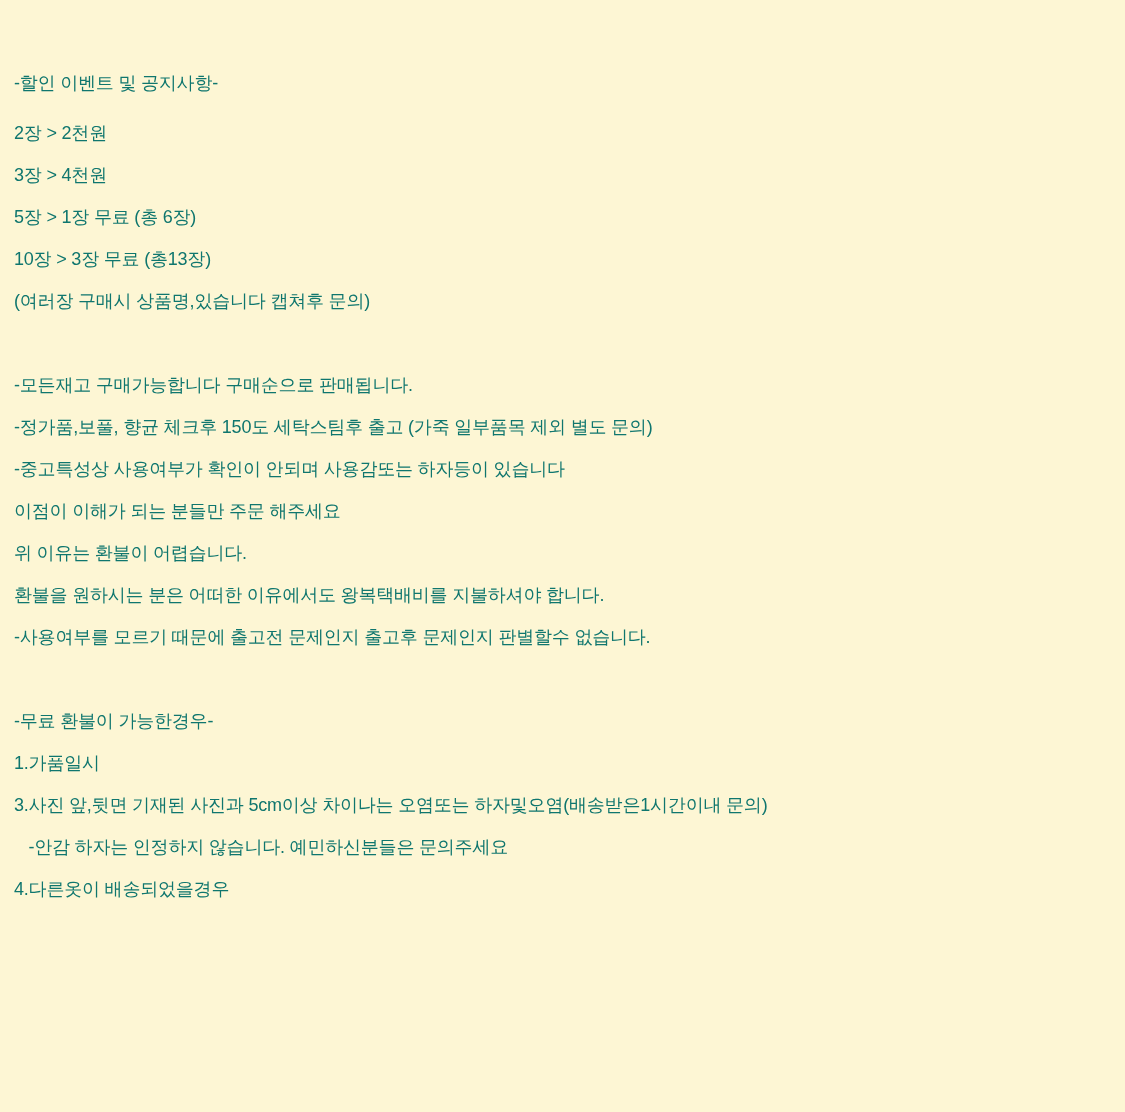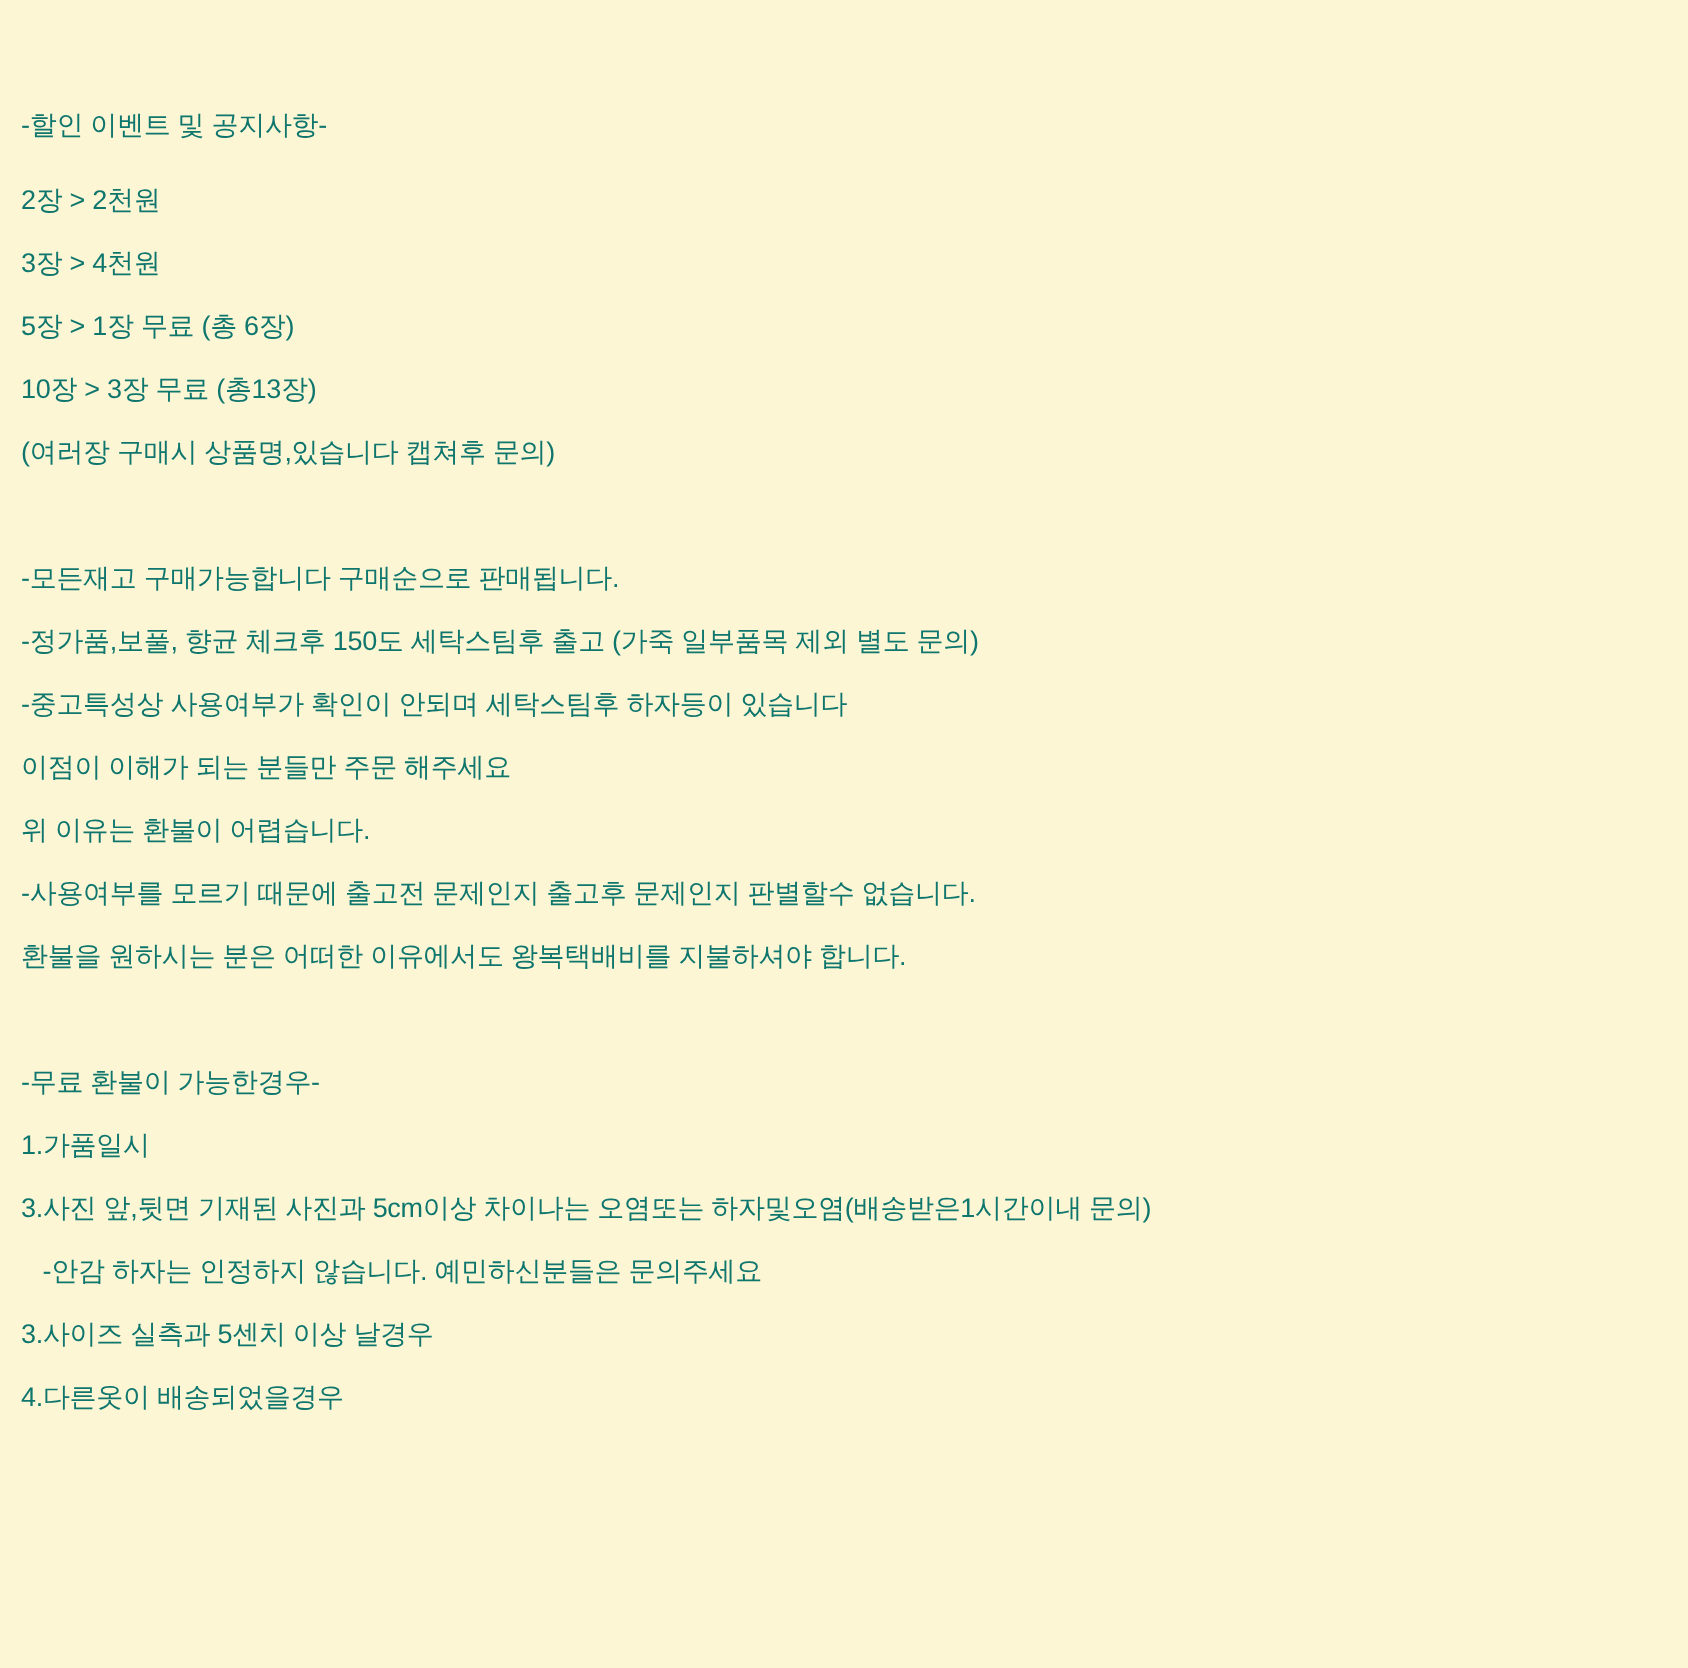--- a/index.html
+++ b/index.html
@@ -51,31 +51,30 @@
     <div class="line">5장 &gt; 1장 무료 (총 6장)</div>
     <div class="line">10장 &gt; 3장 무료 (총13장)</div>
     <div class="line">(여러장 구매시 상품명,있습니다 캡쳐후 문의)</div>
   </div>
 
   <div class="spacer"></div>
 
   <div class="block">
     <div class="line">-모든재고 구매가능합니다 구매순으로 판매됩니다.</div>
     <div class="line">-정가품,보풀, 향균 체크후 150도 세탁스팀후 출고 (가죽 일부품목 제외 별도 문의)</div>
-    <div class="line">-중고특성상 사용여부가 확인이 안되며 세탁스팀후 하자등이 있습니다</div>
+    <div class="line">-중고특성상 사용여부가 확인이 안되며 사용감또는 하자등이 있습니다</div>
     <div class="line">이점이 이해가 되는 분들만 주문 해주세요</div>
     <div class="line">위 이유는 환불이 어렵습니다.</div>
+    <div class="line">환불을 원하시는 분은 어떠한 이유에서도 왕복택배비를 지불하셔야 합니다.</div>
     <div class="line">-사용여부를 모르기 때문에 출고전 문제인지 출고후 문제인지 판별할수 없습니다.</div>
-    <div class="line">환불을 원하시는 분은 어떠한 이유에서도 왕복택배비를 지불하셔야 합니다.</div>
   </div>
 
   <div class="spacer"></div>
 
   <div class="block">
     <div class="line">-무료 환불이 가능한경우-</div>
     <div class="line">1.가품일시</div>
     <div class="line">3.사진 앞,뒷면 기재된 사진과 5cm이상 차이나는 오염또는 하자및오염(배송받은1시간이내 문의)</div>
     <div class="line">   -안감 하자는 인정하지 않습니다. 예민하신분들은 문의주세요</div>
-    <div class="line">3.사이즈 실측과 5센치 이상 날경우</div>
     <div class="line">4.다른옷이 배송되었을경우</div>
   </div>
 
 </div>
 
 </body></html>

